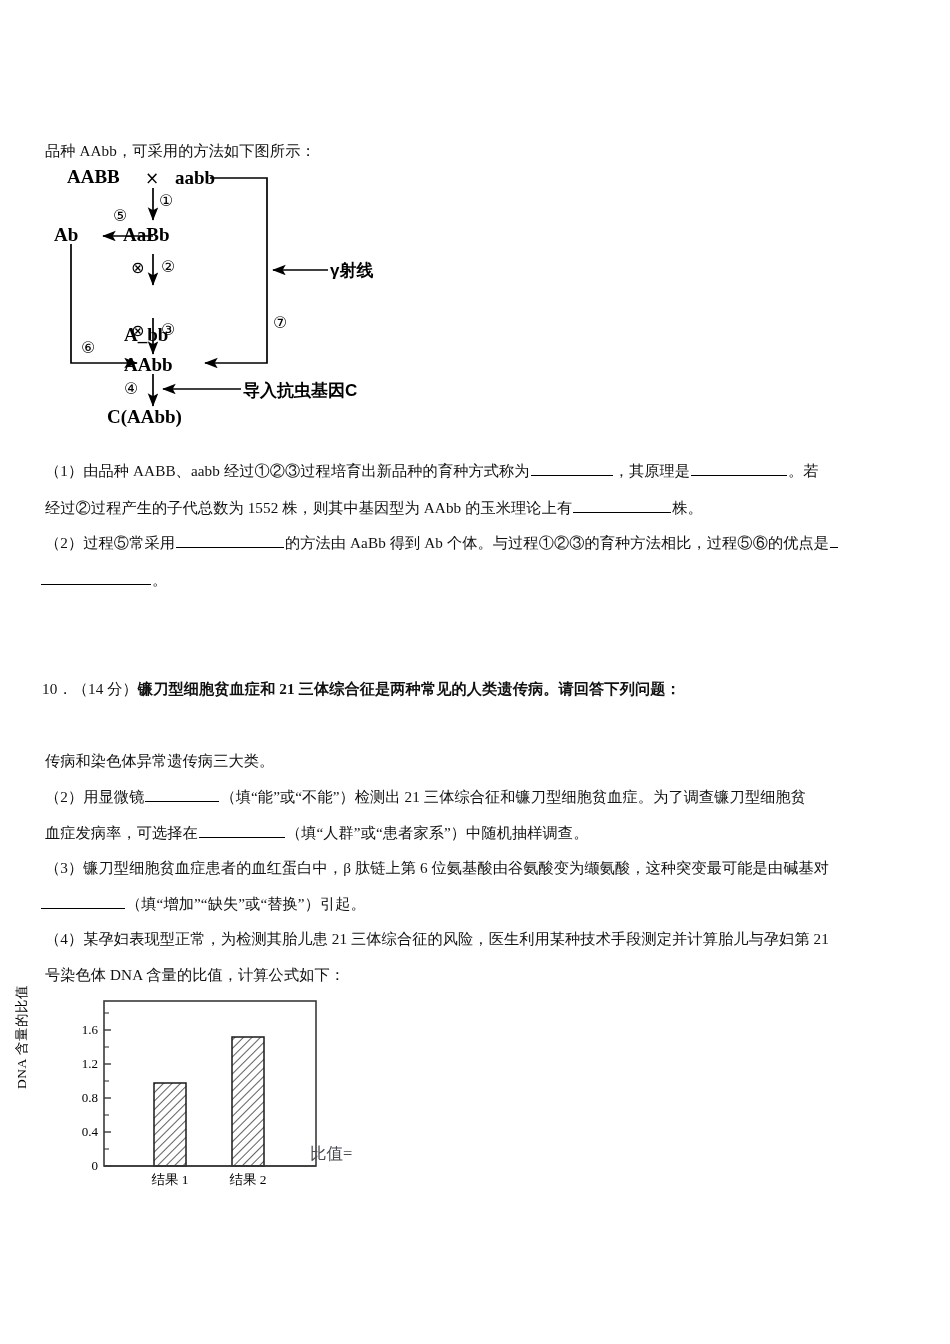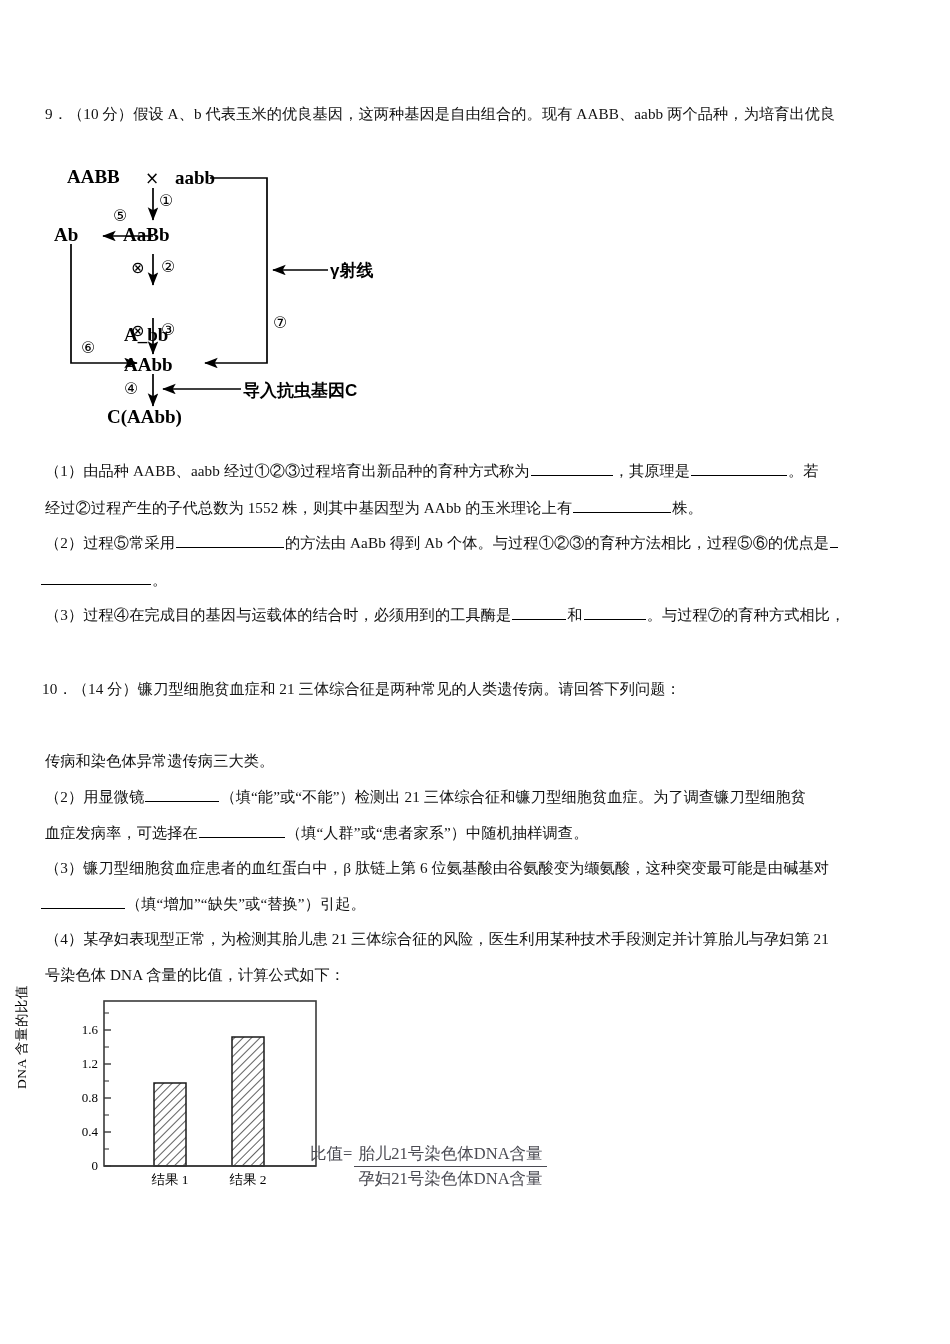--- a/index.html
+++ b/index.html
@@ -26,21 +26,21 @@
     position: absolute;
     font-size: 15.2px;
     line-height: 37px;
     letter-spacing: 0.1px;
     white-space: normal;
     color: #111;
   }
   .q-head {
     font-weight: normal;
   }
-  .b { font-weight: normal; }
+  .b { font-weight: bold; }
   .blank {
     display: inline-block;
     border-bottom: 1.3px solid #000;
     vertical-align: baseline;
     height: 1.05em;
     margin: 0 1px;
   }
   
   #breeding-diagram {
     position: absolute;
@@ -145,22 +145,22 @@
     padding: 1px 4px 0 4px;
     white-space: nowrap;
     font-size: 16.5px;
   }
 </style>
 </head>
 <body>
 
 <div class="page">
 
-  <div class="para q-head" style="left:45px; top:95px; width:872px;">
-    <span>9．</span><span>（10 分）</span><span>假设 A、b 代表玉米的优良基因，这两种基因是自由组合的。现有 AABB、aabb 两个品种，为培育出优良</span>
+  <div class="para" style="left:45px; top:132px; width:872px;">
+    <span>品种 AAbb，可采用的方法如下图所示：</span>
   </div>
 
   <div id="breeding-diagram">
     <svg width="400" height="290">
       <defs>
         <marker id="ar" markerWidth="9" markerHeight="9" refX="7.5" refY="3.1" orient="auto" markerUnits="strokeWidth">
           <path d="M0,0 L8,3.1 L0,6.2 L1.8,3.1 z" fill="#000"></path>
         </marker>
       </defs>
 
@@ -221,23 +221,20 @@
     <span>经过②过程产生的子代总数为 1552 株，则其中基因型为 AAbb 的玉米理论上有</span><span class="blank" style="width:98px;"></span><span>株。</span>
   </div>
 
   <div class="para" style="left:45px; top:524px; width:885px;">
     <span>（2）过程⑤常采用</span><span class="blank" style="width:108px;"></span><span>的方法由 AaBb 得到 Ab 个体。与过程①②③的育种方法相比，过程⑤⑥的优点是</span><span class="blank" style="width:8px;"></span>
   </div>
   <div class="para" style="left:40px; top:561px; width:880px;">
     <span class="blank" style="width:110px;"></span><span>。</span>
   </div>
 
-  <div class="para" style="left:45px; top:596px; width:885px;">
-    <span>（3）过程④在完成目的基因与运载体的结合时，必须用到的工具酶是</span><span class="blank" style="width:54px;"></span><span>和</span><span class="blank" style="width:62px;"></span><span>。与过程⑦的育种方式相比，</span>
-  </div>
 
   <div class="para q-head" style="left:42px; top:670px; width:880px;">
     <span>10．</span><span>（14 分）</span><span class="b">镰刀型细胞贫血症和 21 三体综合征是两种常见的人类遗传病。请回答下列问题：</span>
   </div>
 
   <div class="para" style="left:45px; top:742px; width:880px;">
     <span>传病和染色体异常遗传病三大类。</span>
   </div>
 
   <div class="para" style="left:45px; top:778px; width:885px;">
@@ -294,19 +291,15 @@
     <span class="ytick" style="left:4px; top:61px; width:38px;">1.2</span>
     <span class="ytick" style="left:4px; top:95px; width:38px;">0.8</span>
     <span class="ytick" style="left:4px; top:129px; width:38px;">0.4</span>
     <span class="ytick" style="left:4px; top:163px; width:38px;">0</span>
     <span class="xtick" style="left:79px; top:176px;">结果 1</span>
     <span class="xtick" style="left:157px; top:176px;font-family:Liberation Serif, serif;">结果 2</span>
   </div>
 
   <div id="ratio-formula">
     <span class="eq">比值=</span>
-    <span class="frac">
-      <span class="numer">胎儿21号染色体DNA含量</span>
-      <span class="denom">孕妇21号染色体DNA含量</span>
-    </span>
   </div>
 
 </div>
 
 </body></html>

